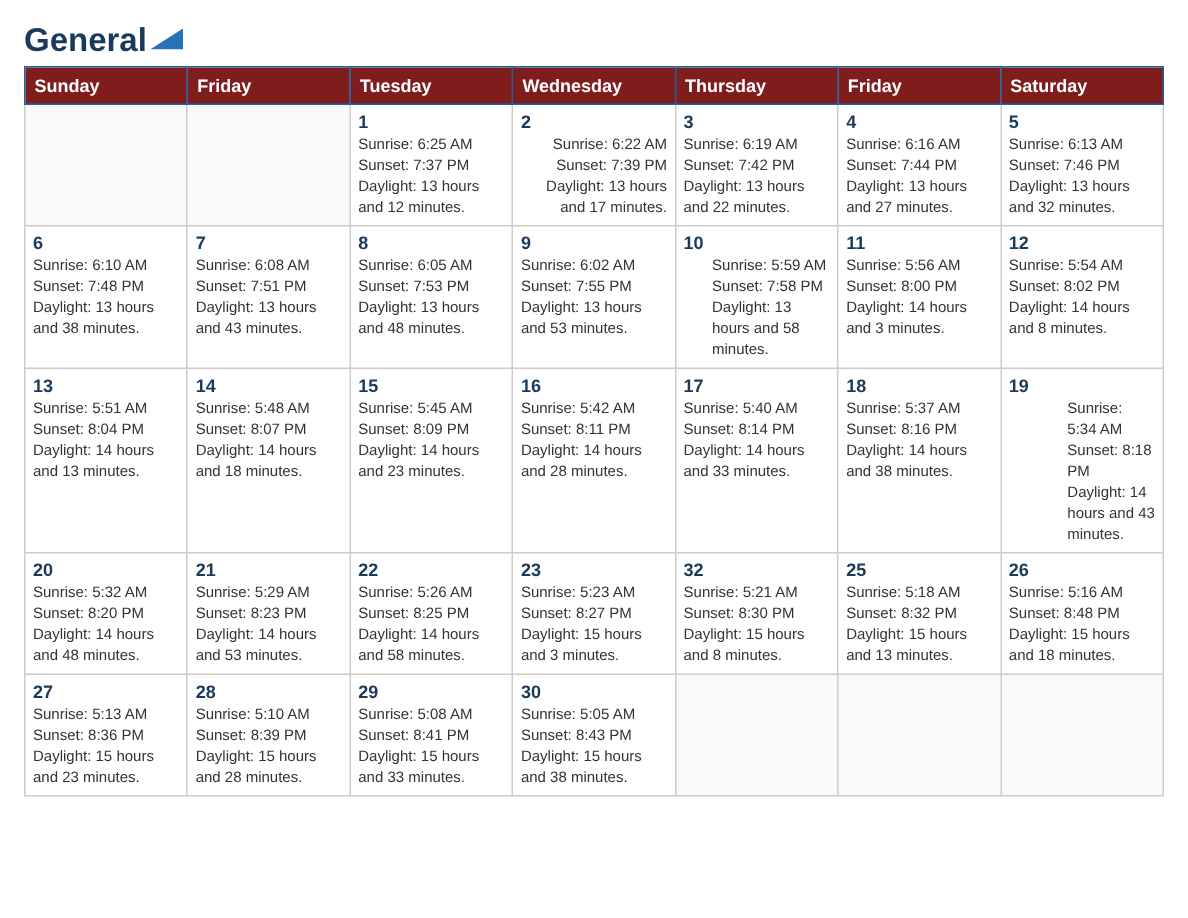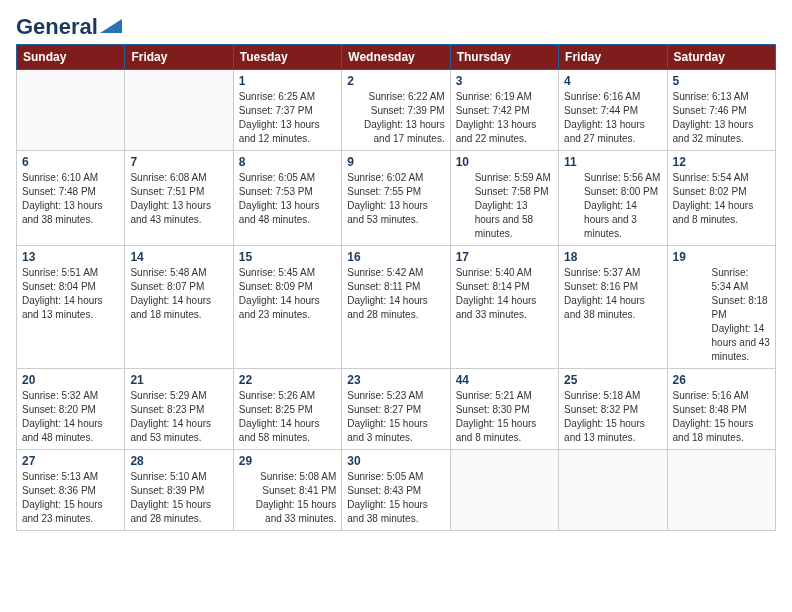--- a/index.html
+++ b/index.html
@@ -173,21 +173,21 @@
 Daylight: 13 hours and 53 minutes.</div>
         </td>
         <td>
           <span class="day-num">10</span>
           <div class="day-info" style="white-space: pre-line; margin-left: 19px;">Sunrise: 5:59 AM
 Sunset: 7:58 PM
 Daylight: 13 hours and 58 minutes.</div>
         </td>
         <td>
           <span class="day-num">11</span>
-          <div class="day-info" style="white-space: pre-line; margin-left: 20px;">Sunrise: 5:56 AM
+          <div class="day-info" style="white-space: pre-line;">Sunrise: 5:56 AM
 Sunset: 8:00 PM
 Daylight: 14 hours and 3 minutes.</div>
         </td>
         <td>
           <span class="day-num">12</span>
           <div class="day-info" style="white-space: pre-line;">Sunrise: 5:54 AM
 Sunset: 8:02 PM
 Daylight: 14 hours and 8 minutes.</div>
         </td>
       </tr>
@@ -254,21 +254,21 @@
 Sunset: 8:25 PM
 Daylight: 14 hours and 58 minutes.</div>
         </td>
         <td>
           <span class="day-num">23</span>
           <div class="day-info" style="white-space: pre-line;">Sunrise: 5:23 AM
 Sunset: 8:27 PM
 Daylight: 15 hours and 3 minutes.</div>
         </td>
         <td>
-          <span class="day-num">44</span>
+          <span class="day-num">32</span>
           <div class="day-info" style="white-space: pre-line;">Sunrise: 5:21 AM
 Sunset: 8:30 PM
 Daylight: 15 hours and 8 minutes.</div>
         </td>
         <td>
           <span class="day-num">25</span>
           <div class="day-info" style="white-space: pre-line;">Sunrise: 5:18 AM
 Sunset: 8:32 PM
 Daylight: 15 hours and 13 minutes.</div>
         </td>
@@ -287,21 +287,21 @@
 Daylight: 15 hours and 23 minutes.</div>
         </td>
         <td>
           <span class="day-num">28</span>
           <div class="day-info" style="white-space: pre-line;">Sunrise: 5:10 AM
 Sunset: 8:39 PM
 Daylight: 15 hours and 28 minutes.</div>
         </td>
         <td>
           <span class="day-num">29</span>
-          <div class="day-info" style="white-space: pre-line; text-align: right;">Sunrise: 5:08 AM
+          <div class="day-info" style="white-space: pre-line;">Sunrise: 5:08 AM
 Sunset: 8:41 PM
 Daylight: 15 hours and 33 minutes.</div>
         </td>
         <td>
           <span class="day-num">30</span>
           <div class="day-info" style="white-space: pre-line;">Sunrise: 5:05 AM
 Sunset: 8:43 PM
 Daylight: 15 hours and 38 minutes.</div>
         </td>
         <td class="empty"></td>

